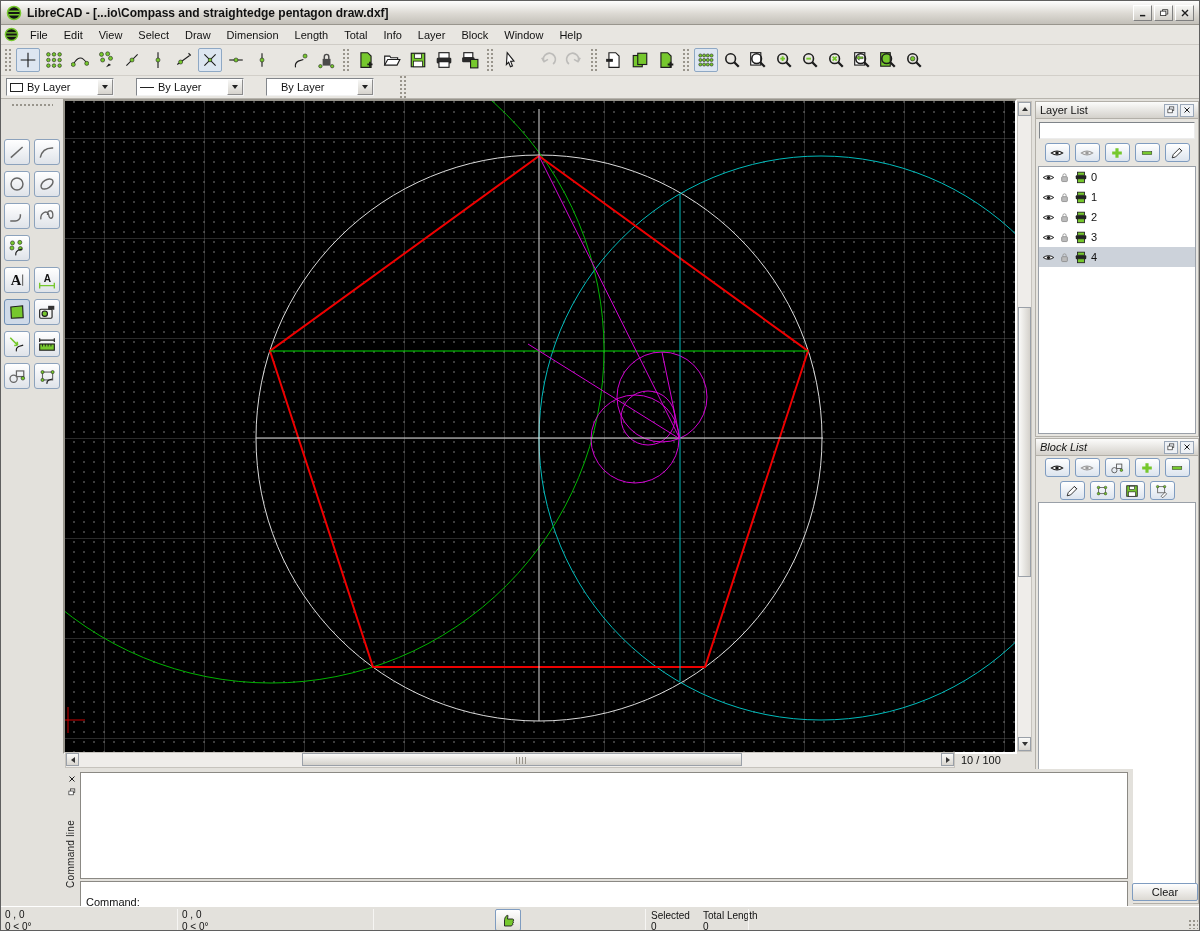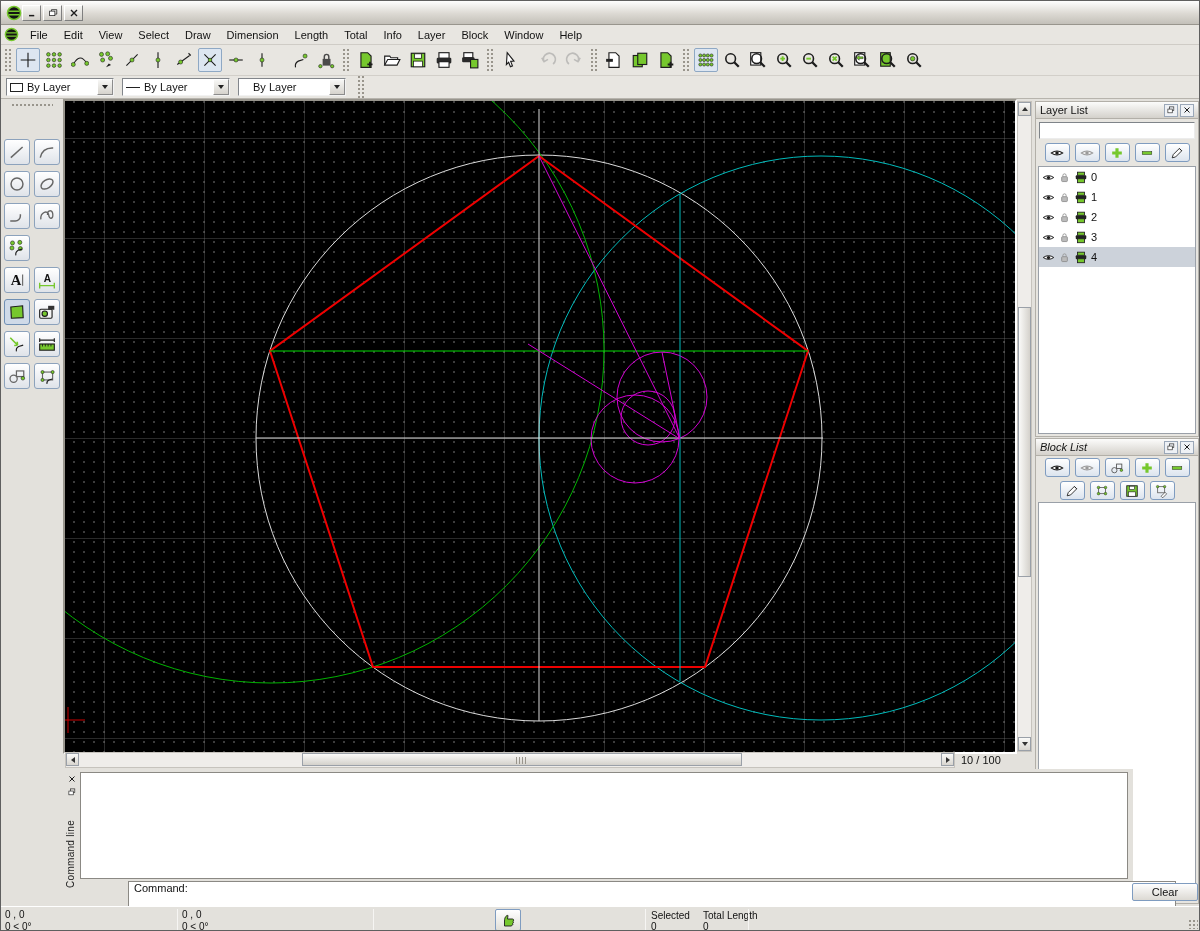--- a/index.html
+++ b/index.html
@@ -24,21 +24,21 @@
   .tb-handle{width:8px;height:24px;margin:0 3px;
     background:radial-gradient(#99958c 1px,transparent 1.1px);background-size:4px 4px;}
   .tb-gap{width:12px;height:1px;}
   .tbtn{width:24px;height:24px;display:flex;align-items:center;justify-content:center;margin:0 1px;
     border:1px solid transparent;border-radius:2px;}
   .tbtn.pressed{border:1px solid #8ea8c4;background:#dde6f1;}
   .tbtn.disabled{opacity:.55;}
   .tb2{position:absolute;top:75px;left:0;height:23px;width:100%;display:flex;align-items:center;
     background:#e8e6e1;border-bottom:1px solid #b7b4ad;padding-left:5px;}
   .combo{display:flex;align-items:center;width:108px;height:18px;background:#fff;font-size:11px;
-    border:1px solid;border-color:#82868b #f2f2f2 #f2f2f2 #82868b;padding-left:3px;margin-right:8px;color:#111;}
+    border:1px solid;border-color:#82868b #f2f2f2 #f2f2f2 #82868b;padding-left:3px;margin-right:22px;color:#111;}
   .combo .arrowbtn{margin-left:auto;width:16px;height:16px;display:flex;align-items:center;justify-content:center;
     background:linear-gradient(#f7f7f5,#d6d3cd);border:1px solid;border-color:#fff #8c8c8c #8c8c8c #fff;}
   .arrow-down{width:0;height:0;border-left:3px solid transparent;border-right:3px solid transparent;border-top:4px solid #222;}
   .swatch{width:13px;height:9px;background:#fff;border:1px solid #222;margin-right:4px;}
   .line-glyph{width:14px;height:1px;background:#222;margin-right:4px;}
   
   .palette{position:absolute;left:0;top:98px;width:62px;height:670px;background:#e3e1dc;}
   .pal-handle{height:5px;margin:4px 10px 0 10px;
     background:radial-gradient(#99958c 1px,transparent 1.1px);background-size:4px 4px;}
   .pal-grid{display:grid;grid-template-columns:26px 26px;gap:6px 4px;justify-content:center;margin-top:31px;}
@@ -89,21 +89,21 @@
   .lrow{display:flex;align-items:center;height:20px;font-size:11px;color:#111;gap:3px;padding-left:3px;}
   .lrow.selected{background:#ccd2da;}
   
   .cmd-dock{position:absolute;left:62px;top:768px;width:1070px;height:137px;background:#e3e1dc;}
   .cmd-strip{position:absolute;left:1px;top:3px;width:15px;height:132px;}
   .cmd-mini{width:12px;height:12px;display:flex;align-items:center;justify-content:center;margin:1px auto;color:#222;}
   .cmd-vtext{position:absolute;left:1px;top:34px;width:13px;height:96px;font-size:10px;color:#222;
     writing-mode:vertical-rl;transform:rotate(180deg);text-align:center;letter-spacing:.3px;}
   .cmd-history{position:absolute;left:17px;top:3px;width:1048px;height:107px;background:#fff;border:1px solid #8b8984;}
   .cmd-row{position:absolute;left:17px;top:112px;width:1048px;height:28px;background:#fff;border:1px solid #8b8984;
-    display:flex;align-items:flex-start;font-size:11px;color:#111;padding-left:5px;margin-left:48px;}
+    display:flex;align-items:flex-end;font-size:11px;color:#111;padding-left:5px;}
   .cmd-input{flex:1;border:none;outline:none;font:11px "Liberation Sans",sans-serif;margin-left:4px;}
   .clear-btn{position:absolute;left:1131px;top:882px;width:66px;height:18px;font:11px "Liberation Sans",sans-serif;
     color:#111;background:linear-gradient(#fefefe,#dcd9d3);border:1px solid #7f9cc0;border-radius:2px;text-align:center;}
   
   .statusbar{position:absolute;left:0;top:905px;width:1200px;height:26px;background:#e3e1dc;
     border-top:1px solid #fff;font-size:10px;color:#111;}
   .sdiv{position:absolute;top:2px;width:1px;height:22px;background:#a8a59f;border-right:1px solid #f6f5f3;}
   .scoord{position:absolute;top:2px;line-height:12px;white-space:pre;}
   .hand-btn{position:absolute;left:494px;top:2px;width:26px;height:22px;border:1px solid #7f9cc0;border-radius:2px;
     background:linear-gradient(#ffffff,#e0ded8);display:flex;align-items:center;justify-content:center;}
@@ -117,20 +117,21 @@
 
 <div class="win">
 
   <div class="titlebar">
     <span id="title-logo">
         <svg viewBox="0 0 16 16" width="16" height="16" xmlns="http://www.w3.org/2000/svg" style="display:block">
           <circle cx="8" cy="8" r="6.5" fill="#141414" stroke="#76c82d" stroke-width="1.6"></circle>
           <path d="M2.5 6.3 h11 M2.5 9.7 h11" stroke="#76c82d" stroke-width="1.4"></path>
         </svg>
       </span>
+    <span class="title-text">LibreCAD - [...io\Compass and straightedge  pentagon draw.dxf]</span>
     <span class="win-ctrls" id="win-ctrls">
         <span class="wbtn">
           <svg viewBox="0 0 16 16" width="12" height="12" xmlns="http://www.w3.org/2000/svg" style="display:block">
             <path d="M4 11.5 h7" stroke="#1c1c1c" stroke-width="2"></path>
           </svg>
         </span>
         <span class="wbtn">
           <svg viewBox="0 0 16 16" width="12" height="12" xmlns="http://www.w3.org/2000/svg" style="display:block">
             <path d="M6 5.5 V3.5 h7 v6 h-2" fill="none" stroke="#1c1c1c"></path>
             <rect x="3.5" y="5.5" width="7" height="6" fill="#fff" stroke="#1c1c1c"></rect>

